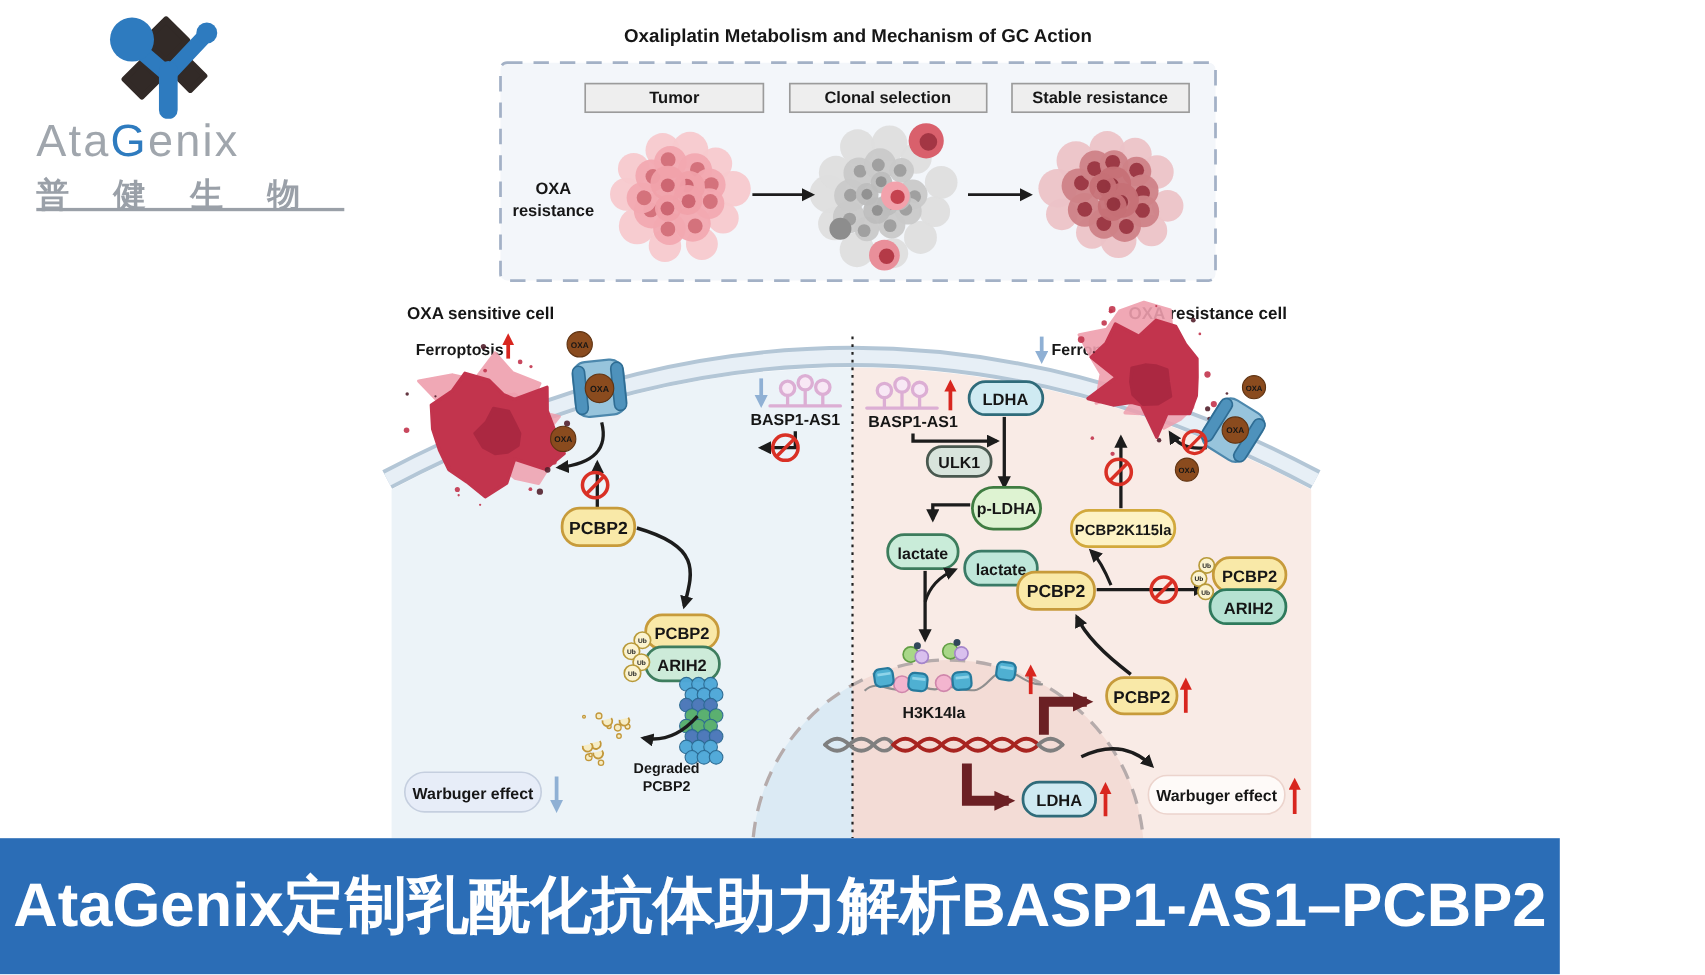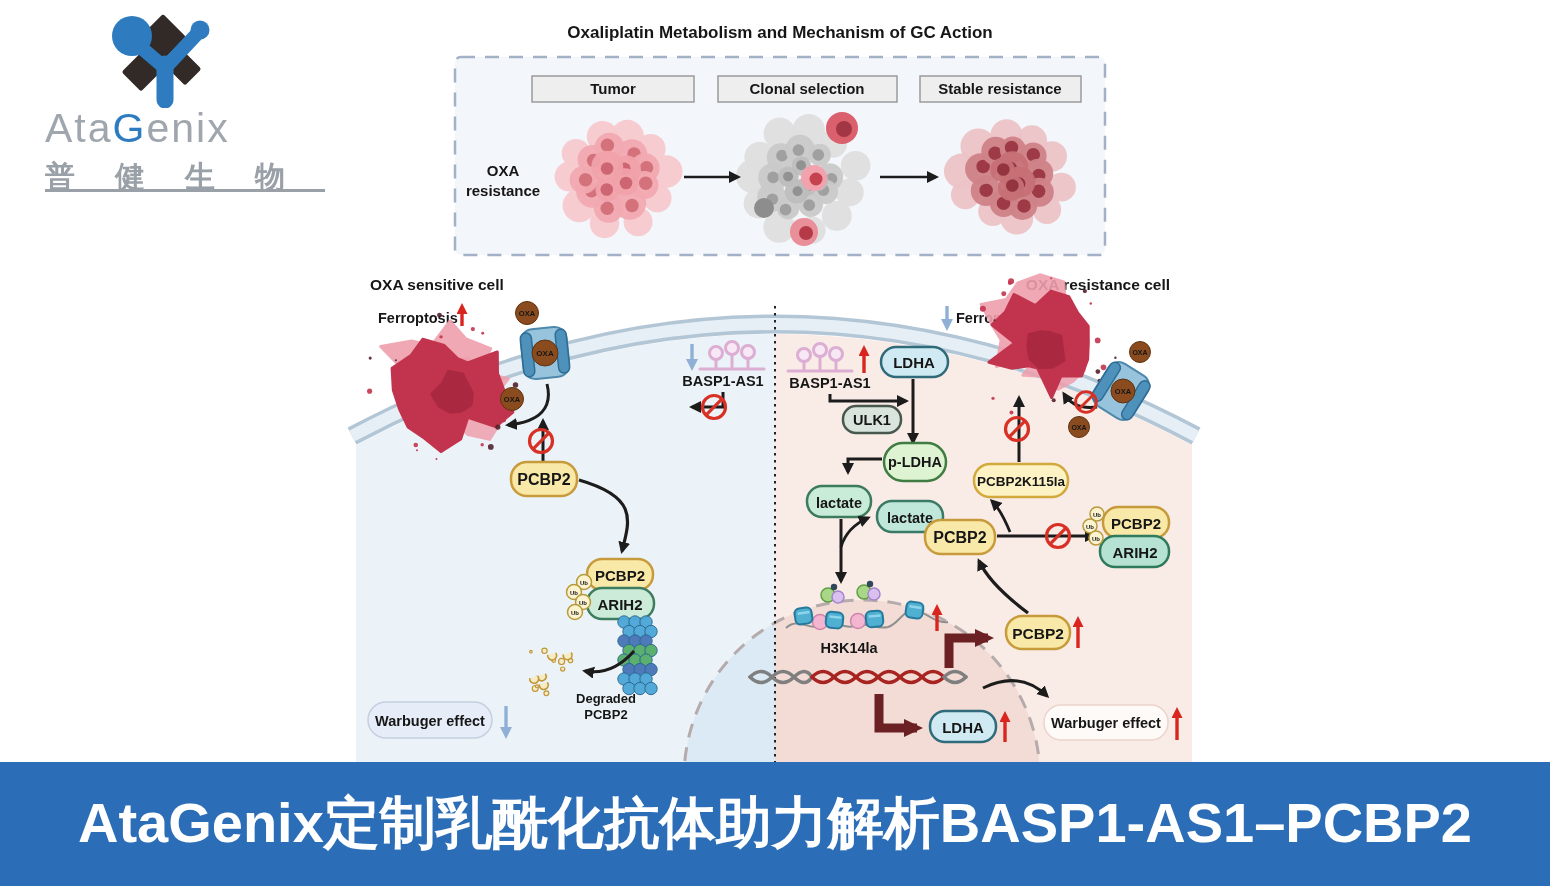--- a/index.html
+++ b/index.html
@@ -1,26 +1,26 @@
 <!DOCTYPE html>
 <html><head>
 <meta charset="utf-8">
 <style>
   html,body{margin:0;padding:0;background:#fff;}
   .page{position:relative;width:1550px;height:886px;background:#ffffff;overflow:hidden;
         font-family:"Liberation Sans",sans-serif;}
   .diagram-svg{position:absolute;left:0;top:0;}
   
-  .logo{position:absolute;left:45px;top:6px;width:270px;}
+  .logo{position:absolute;left:33px;top:6px;width:270px;}
   .logo-mark{margin-left:58px;display:block;}
   .brand{font-size:41px;color:#a0a6ad;letter-spacing:2px;line-height:1.0;margin-top:0px;white-space:nowrap;}
   .brand .g{color:#2e7bbf;}
   .brand-cn{font-size:30px;color:#9aa0a8;font-weight:bold;letter-spacing:40px;white-space:nowrap;margin-top:8px;text-decoration:underline;}
   
-  .banner{position:absolute;left:0;top:762px;width:1550px;height:124px;background:#2b6db6;
+  .banner{position:absolute;left:0;top:762px;width:1418px;height:124px;background:#2b6db6;
           display:flex;align-items:center;justify-content:center;}
   .banner span{color:#ffffff;font-size:56px;font-weight:bold;white-space:nowrap;letter-spacing:0;}
   
   text{font-family:"Liberation Sans",sans-serif;fill:#161616;}
   .b{font-weight:bold;}
 </style>
 </head>
 <body>
 
 <div class="page">

